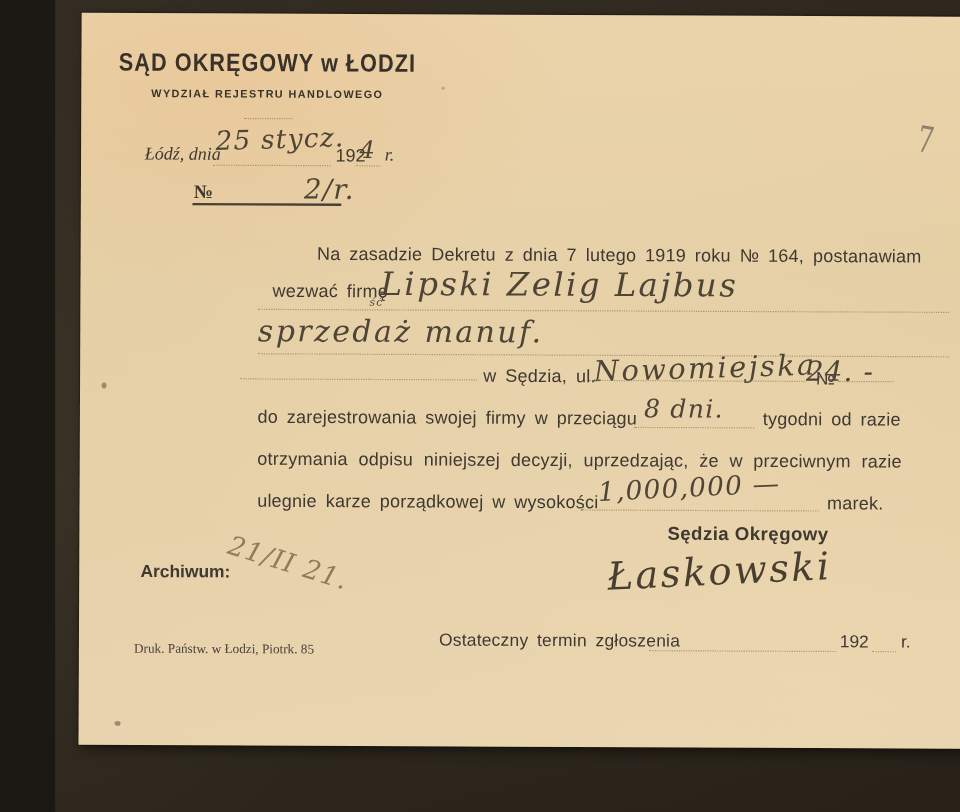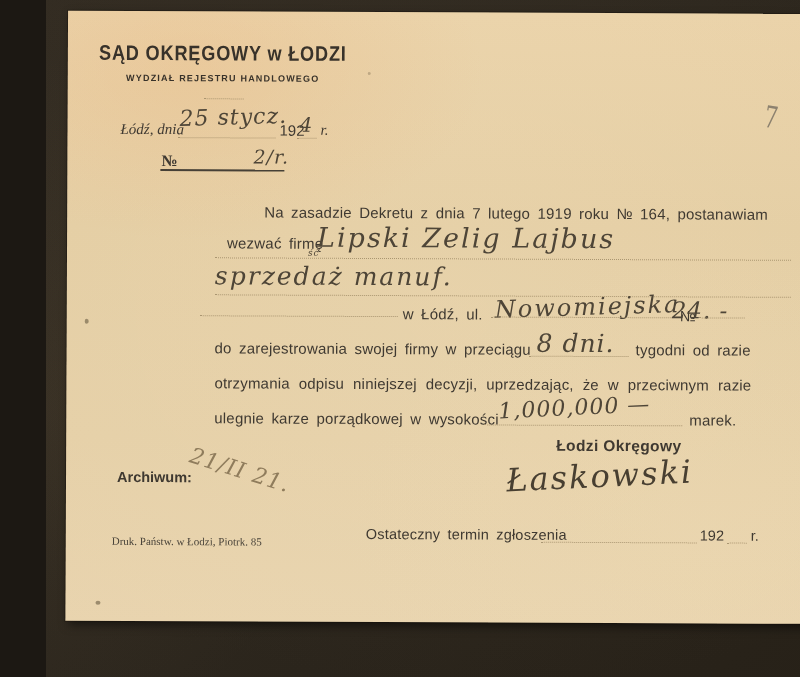--- a/index.html
+++ b/index.html
@@ -63,54 +63,54 @@
 
     <div class="print serifit" style="left:53px;top:110px;font-size:15px;">Łódź, dnia</div>
     <div class="hand" style="left:112px;top:93px;font-size:22px;transform:rotate(-2deg);">25 stycz.</div>
     <div class="rule-dot" style="left:110px;top:126px;width:98px;"></div>
     <div class="print sans" style="left:212px;top:110px;font-size:15px;">192</div>
     <div class="hand" style="left:232px;top:101px;font-size:20px;">4</div>
     <div class="rule-dot" style="left:229px;top:126px;width:20px;"></div>
     <div class="print serifit" style="left:253px;top:110px;font-size:15px;">r.</div>
 
     <div class="print serifit" style="left:94px;top:141px;font-size:16px;font-style:normal;font-weight:bold;">№</div>
-    <div class="hand" style="left:186px;top:134px;font-size:19px;">2/r.</div>
+    <div class="hand" style="left:186px;top:134px;font-size:23px;">2/r.</div>
     <div class="rule-solid" style="left:93px;top:158px;width:124px;"></div>
 
     <div class="print sans body-line just" style="left:197px;top:192px;width:487px;">Na zasadzie Dekretu z dnia 7 lutego 1919 roku № 164, postanawiam</div>
 
     <div class="print sans body-line" style="left:160px;top:223px;">wezwać firmę</div>
     <div class="hand" style="left:241px;top:236px;font-size:9px;">ść</div>
     <div class="hand" style="left:250px;top:210px;font-size:27px;letter-spacing:2px;">Lipski Zelig Lajbus</div>
     <div class="rule-dot" style="left:148px;top:246px;width:576px;"></div>
 
     <div class="hand" style="left:148px;top:250px;font-size:25px;letter-spacing:2px;">sprzedaż manuf.</div>
     <div class="rule-dot" style="left:148px;top:283px;width:576px;"></div>
 
     <div class="rule-dot" style="left:133px;top:304px;width:198px;"></div>
-    <div class="print sans body-line" style="left:336px;top:293px;">w Łódź, ul.</div>
+    <div class="print sans body-line" style="left:336px;top:293px;">w Sędzia, ul.</div>
     <div class="hand" style="left:428px;top:280px;font-size:24px;letter-spacing:2px;transform:rotate(-2deg);">Nowomiejska</div>
     <div class="rule-dot" style="left:424px;top:304px;width:180px;"></div>
     <div class="print sans" style="left:613px;top:294px;font-size:15px;">№</div>
     <div class="hand" style="left:605px;top:284px;font-size:23px;">24. -</div>
     <div class="rule-dot" style="left:632px;top:304px;width:46px;"></div>
 
     <div class="print sans body-line" style="left:148px;top:328px;">do zarejestrowania swojej firmy w przeciągu</div>
-    <div class="hand" style="left:470px;top:316px;font-size:25px;">8 dni.</div>
+    <div class="hand" style="left:470px;top:316px;font-size:21px;">8 dni.</div>
     <div class="rule-dot" style="left:462px;top:343px;width:100px;"></div>
     <div class="print sans body-line" style="left:569px;top:328px;">tygodni od razie</div>
 
     <div class="print sans body-line just" style="left:148px;top:363px;width:537px;">otrzymania odpisu niniejszej decyzji, uprzedzając, że w przeciwnym razie</div>
 
     <div class="print sans body-line" style="left:148px;top:398px;">ulegnie karze porządkowej w wysokości</div>
     <div class="hand" style="left:432px;top:382px;font-size:22px;transform:rotate(-3deg);">1,000,000 —</div>
     <div class="rule-dot" style="left:418px;top:412px;width:198px;"></div>
     <div class="print sans body-line" style="left:623px;top:398px;">marek.</div>
 
-    <div class="print sans" style="left:490px;top:424px;font-size:15.5px;font-weight:bold;letter-spacing:.4px;">Łodzi Okręgowy</div>
+    <div class="print sans" style="left:490px;top:424px;font-size:15.5px;font-weight:bold;letter-spacing:.4px;">Sędzia Okręgowy</div>
     <div class="hand sig" style="left:440px;top:444px;">Łaskowski</div>
 
     <div class="print sans" style="left:51px;top:458px;font-size:14.5px;font-weight:bold;">Archiwum:</div>
     <div class="hand faded" style="left:122px;top:446px;font-size:22px;transform:rotate(17deg);">21/II 21.</div>
 
     <div class="print" style="left:46px;top:524px;font-size:11px;font-family:'Liberation Serif',serif;color:#4a443a;text-align:right;">Druk. Państw. w Łodzi, Piotrk. 85</div>
 
     <div class="print sans body-line" style="left:300px;top:514px;font-size:14.5px;">Ostateczny termin zgłoszenia</div>
     <div class="rule-dot" style="left:475px;top:529px;width:156px;"></div>
     <div class="print sans" style="left:634px;top:514px;font-size:14.5px;">192</div>

